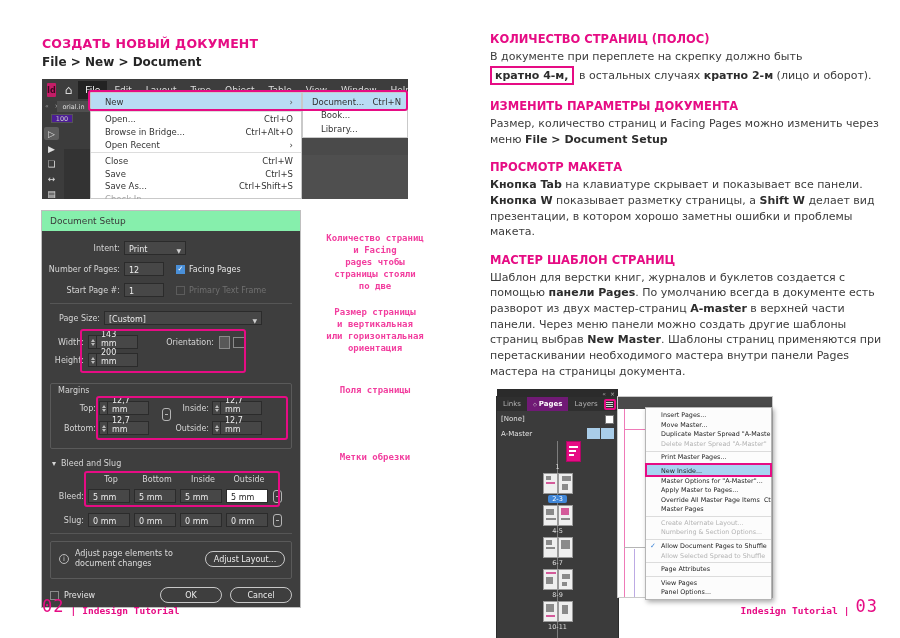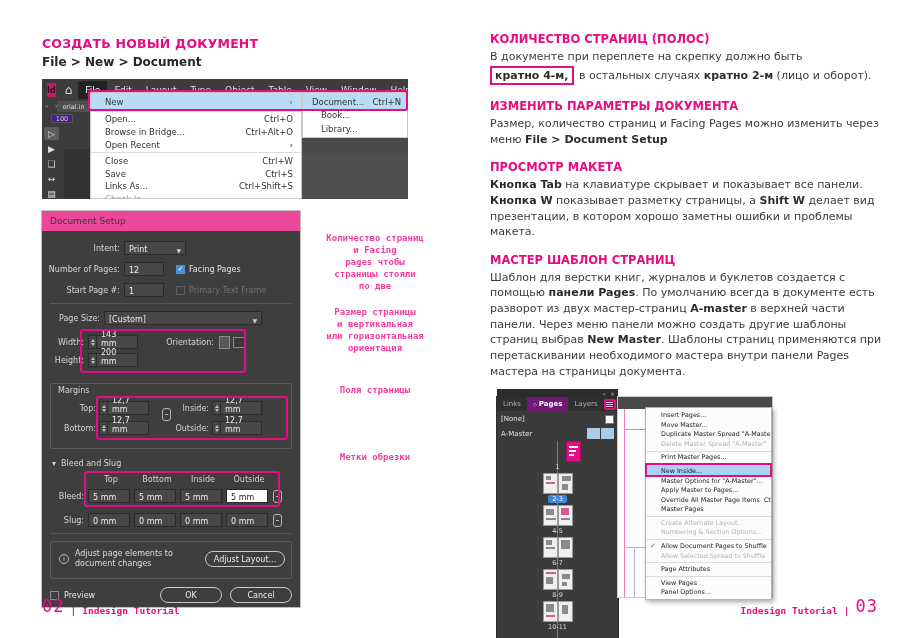--- a/index.html
+++ b/index.html
@@ -42,21 +42,21 @@
   .subrow1{height:17px;background:#b9dcf4;display:flex;align-items:center;padding:0 6px 0 9px}
   .subrow1 .sc{margin-left:auto}
   .subrow{height:13.5px;display:flex;align-items:flex-start;padding:0 18px}
   .subdark{position:absolute;left:260px;top:76px;width:106px;bottom:0;background:#4f4f4f}
   .magbox-menu{position:absolute;left:46px;top:11px;width:320px;height:21px;border:2px solid var(--mag);
                border-radius:3px;z-index:5;pointer-events:none}
 
   
   .dlg{position:relative;width:258px;height:396px;margin-top:12px;background:#3e3e3e;
        box-shadow:0 0 0 1px #bfbfbf;font-size:8px}
-  .dlg-title{position:absolute;left:0;top:0;right:0;height:20px;background:#ec4899;color:#3a3a3a;
+  .dlg-title{position:absolute;left:0;top:0;right:0;height:20px;background:#86efac;color:#3a3a3a;
              display:flex;align-items:center;padding-left:8px;font-size:9px}
   .drow{position:absolute;display:flex;align-items:center}
   .dlabel{color:#d6d6d6;text-align:right}
   .dfield{background:#474747;border:1px solid #2b2b2b;color:#ededed;height:14px;display:flex;align-items:flex-end;padding:0 4px}
   .dfield.white{background:#fff;color:#222}
   .spin{display:inline-flex;flex-direction:column;justify-content:center;gap:1px;width:8px;height:14px;
         background:#474747;border:1px solid #2b2b2b;border-right:none;align-items:center}
   .spin i{display:block;width:0;height:0;border-left:2.5px solid transparent;border-right:2.5px solid transparent}
   .spin .up{border-bottom:3px solid #bcbcbc}
   .spin .dn{border-top:3px solid #bcbcbc}
@@ -202,21 +202,21 @@
         <div class="msep"></div>
         <div class="mrow">
             <span>Close</span>
             <span class="sc">Ctrl+W</span>
           </div>
         <div class="mrow">
             <span>Save</span>
             <span class="sc">Ctrl+S</span>
           </div>
         <div class="mrow">
-            <span>Links As...</span>
+            <span>Save As...</span>
             <span class="sc">Ctrl+Shift+S</span>
           </div>
         <div class="mrow dim">
             <span>Check In...</span>
           </div>
       </div>
 
       <div class="submenu">
         <div class="subrow1">
             <span>Document...</span>

